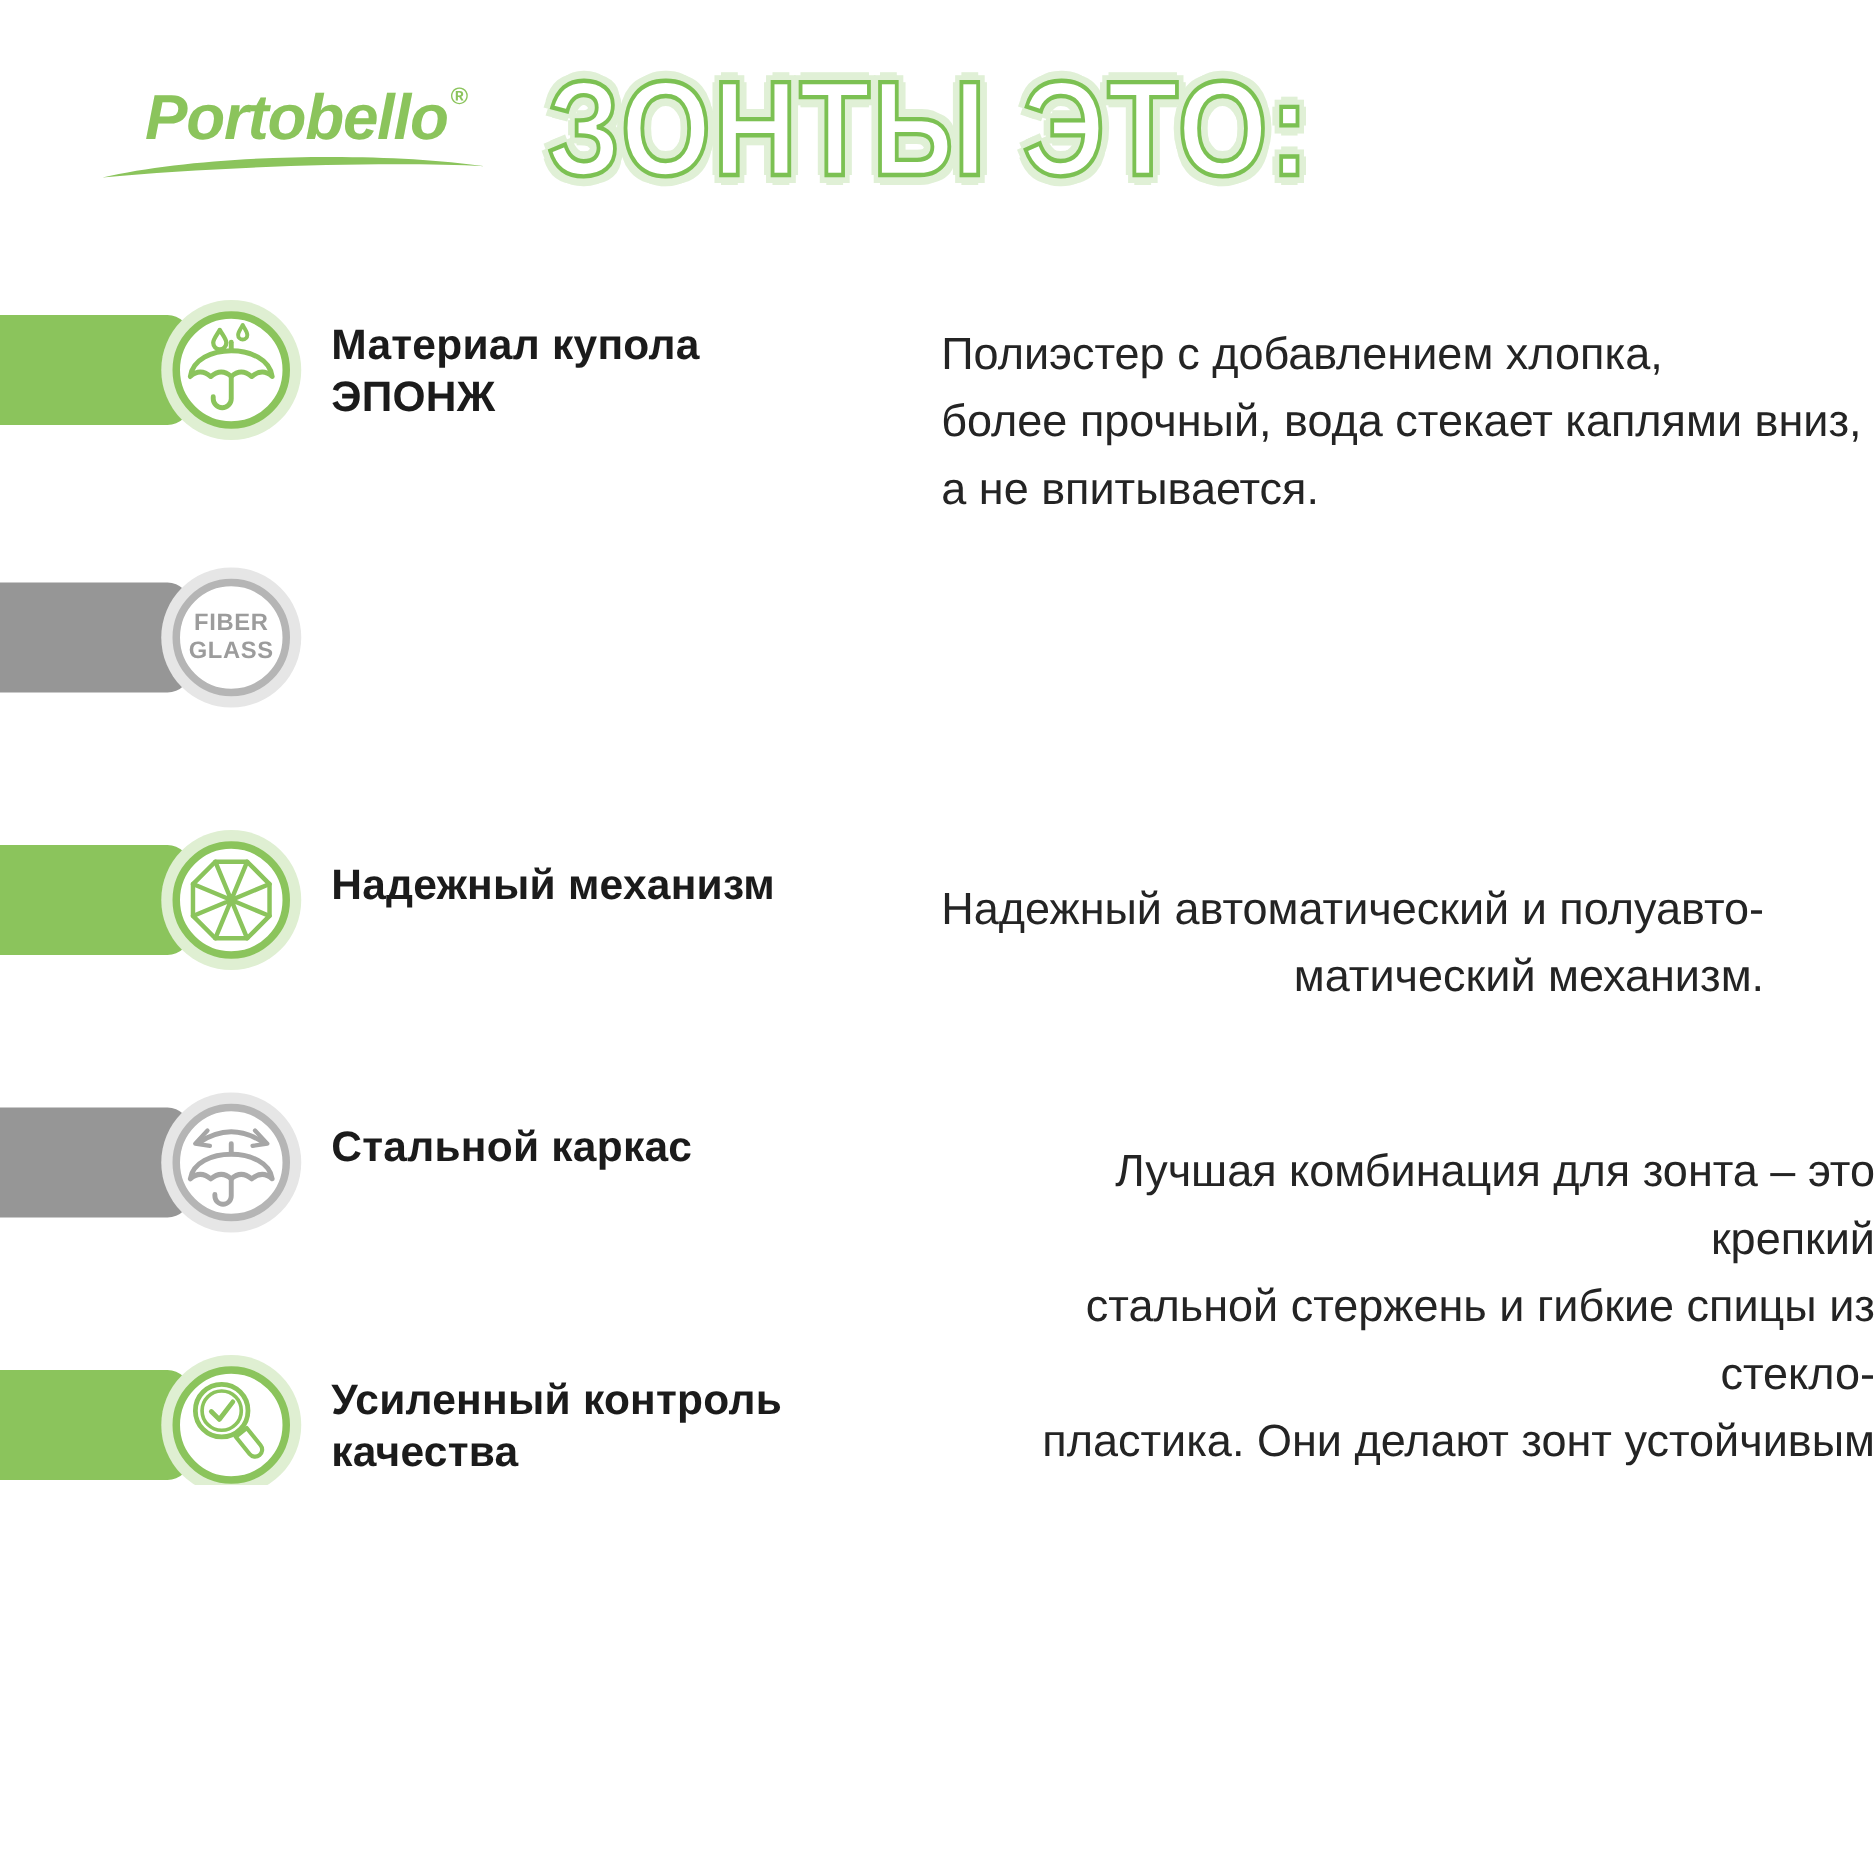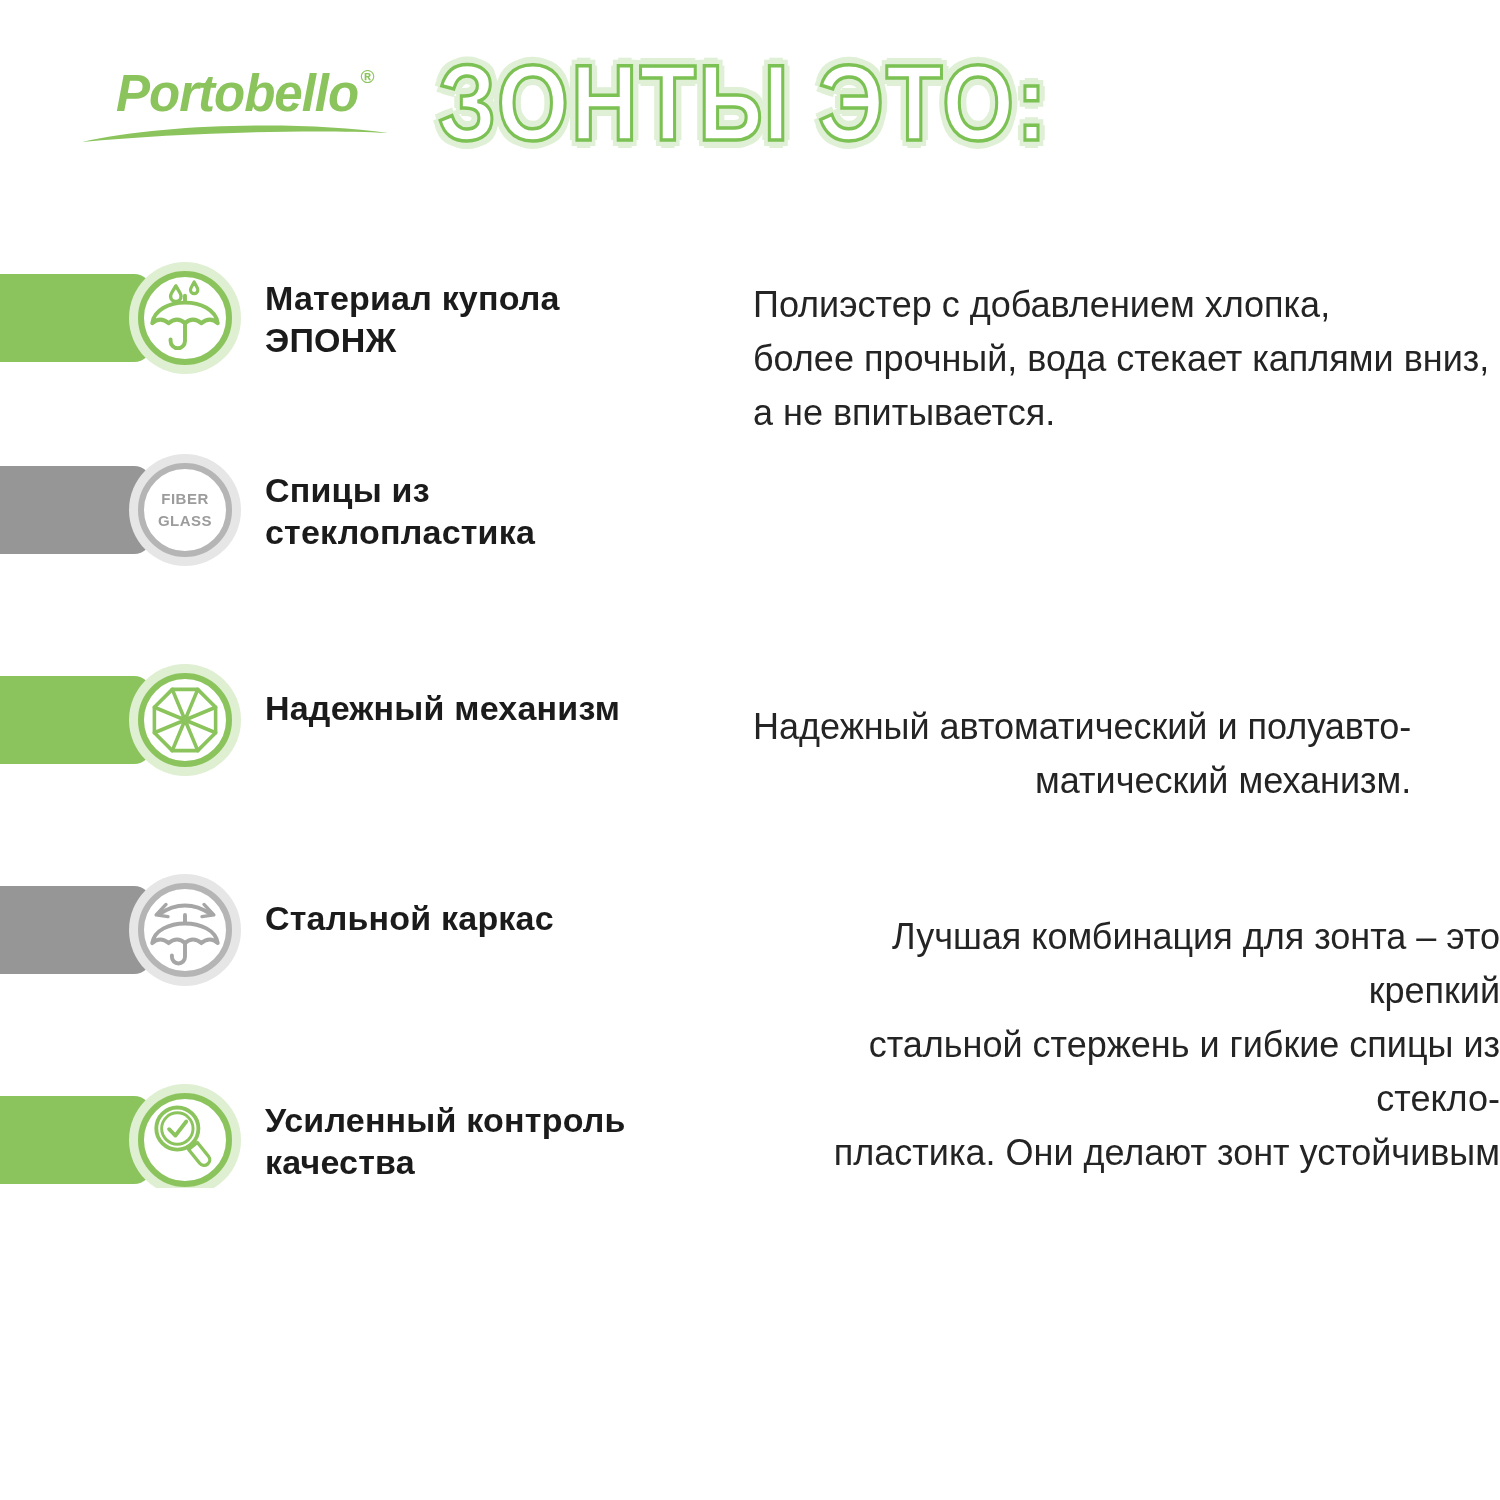--- a/index.html
+++ b/index.html
@@ -37,21 +37,21 @@
   .row.gray  .halo{background:#E6E6E6;}
   .circle{
     position:absolute;left:138px;top:58px;width:94px;height:94px;border-radius:50%;
     background:#ffffff;box-sizing:border-box;
     display:flex;align-items:center;justify-content:center;
   }
   .row.green .circle{border:6px solid #8BC45C;color:#8BC45C;}
   .row.gray  .circle{border:6px solid #B5B5B5;color:#A6A6A6;}
   .icon-svg{display:block;}
   .fiber-label{
-    font-size:15px;font-weight:700;line-height:22px;color:#9C9C9C;
+    font-size:19px;font-weight:700;line-height:22px;color:#9C9C9C;
     text-align:center;letter-spacing:.5px;white-space:pre-line;
   }
   .heading{
     position:absolute;left:265px;
     font-size:34px;font-weight:700;line-height:42px;color:#1B1B1B;
     white-space:pre-line;letter-spacing:.2px;
   }
   .body-text{
     position:absolute;left:753px;
     font-size:36px;font-weight:400;line-height:54px;color:#242424;
@@ -66,21 +66,21 @@
 <body>
 
 <div class="canvas">
 
   <div class="logo-text"><span>Portobello</span><span class="logo-reg">®</span></div>
   <svg class="logo-swoosh" viewBox="0 0 310 26">
     <path d="M2 22 C85 3 225 1 308 13 C230 9 95 13 2 22 Z" fill="#8BC45C"></path>
   </svg>
   <div class="page-title">ЗОНТЫ ЭТО:</div>
 
-  <div class="row green" style="top:213px;">
+  <div class="row green" style="top:191px;">
     <div class="bar"></div>
     <div class="halo"></div>
     <div class="circle">
       <svg class="icon-svg" width="76" height="76" viewBox="0 0 58 58" fill="none" stroke="currentColor" stroke-width="3" stroke-linecap="round" stroke-linejoin="round">
         <path d="M4 33 C7 12 51 12 54 33 Q48 27.5 41.5 33 Q35 27.5 29 33 Q23 27.5 16.5 33 Q10 27.5 4 33 Z"></path>
         <path d="M29 12 V16.5"></path>
         <path d="M29 33 V46.5 a5.5 5.5 0 0 1 -11 0 v-1.2"></path>
         <path stroke-width="2.6" d="M22 4.5 C20 8 18 10.2 18 12.4 A4 4 0 0 0 26 12.4 C26 10.2 24 8 22 4.5 Z"></path>
         <path stroke-width="2.4" d="M36 1.5 C34.6 4.3 33.2 5.9 33.2 7.6 A2.8 2.8 0 0 0 38.8 7.6 C38.8 5.9 37.4 4.3 36 1.5 Z"></path>
       </svg>
@@ -92,22 +92,20 @@
 а не впитывается.</div>
   </div>
 
   <div class="row gray" style="top:405px;">
     <div class="bar"></div>
     <div class="halo"></div>
     <div class="circle">
       <div class="fiber-label">FIBER
 GLASS</div>
     </div>
-    <div class="heading two-line">Спицы из
-стеклопластика</div>
   </div>
 
   <div class="row green" style="top:615px;">
     <div class="bar"></div>
     <div class="halo"></div>
     <div class="circle">
       <svg class="icon-svg" width="74" height="74" viewBox="0 0 58 58" fill="none" stroke="currentColor" stroke-width="2.8" stroke-linecap="round" stroke-linejoin="round">
         <polygon points="53,39 39,53 19,53 5,39 5,19 19,5 39,5 53,19"></polygon>
         <path d="M29 29 L53 39 M29 29 L39 53 M29 29 L19 53 M29 29 L5 39 M29 29 L5 19 M29 29 L19 5 M29 29 L39 5 M29 29 L53 19"></path>
         <circle cx="29" cy="29" r="1.6" fill="currentColor" stroke="none"></circle>

